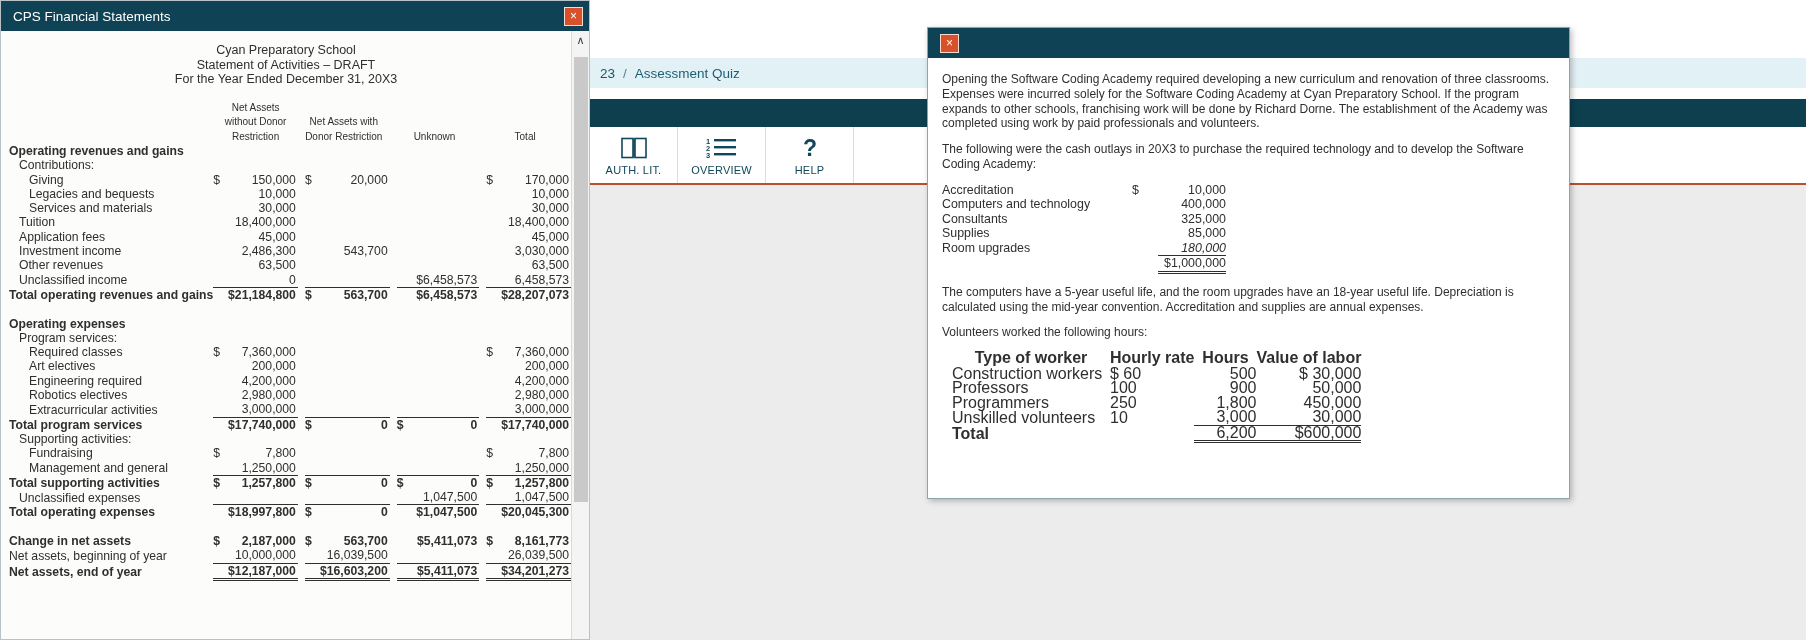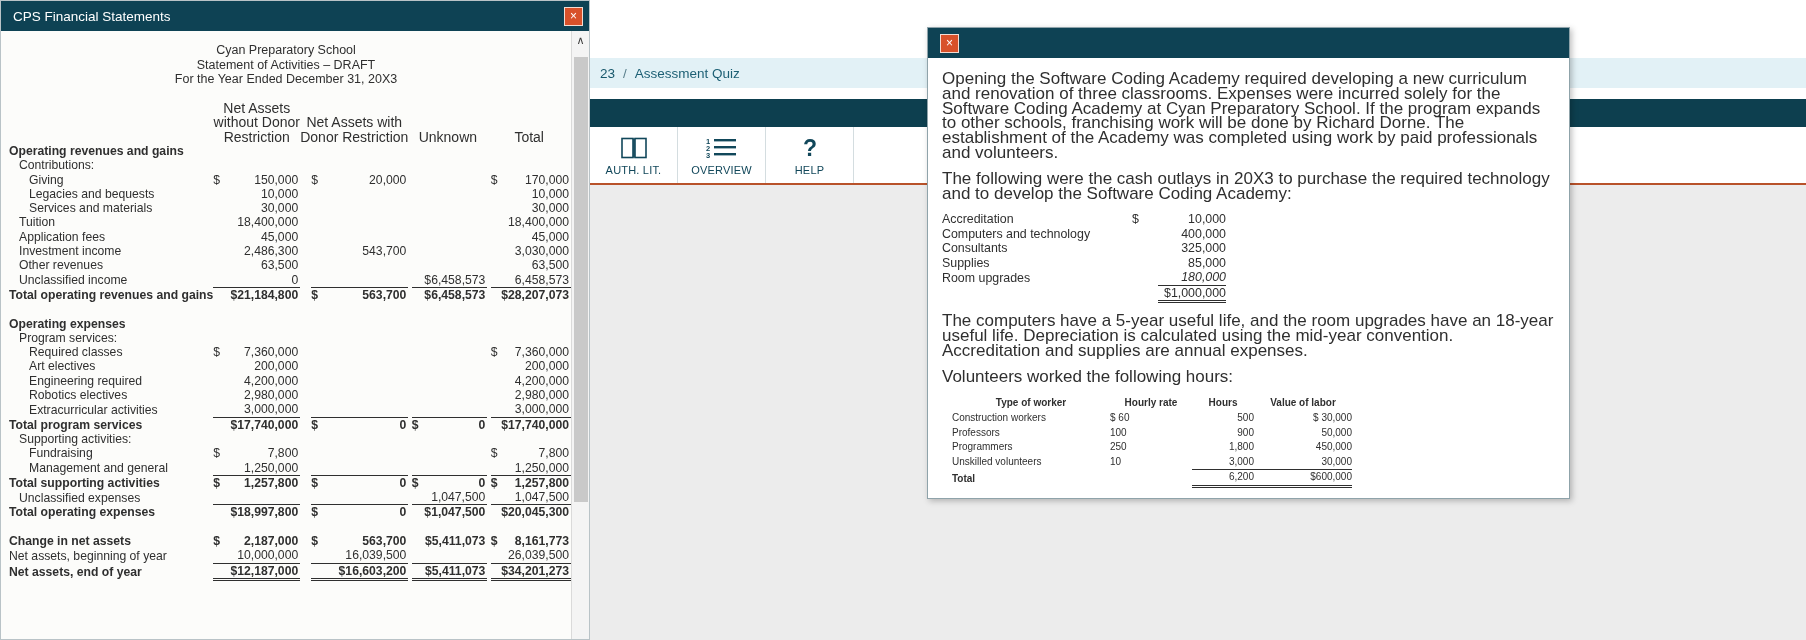--- a/index.html
+++ b/index.html
@@ -86,40 +86,40 @@
   .c-sym { width: 14px; text-align: left; }
   .c-num { width: 74px; text-align: right; padding-right: 2px !important; }
   .col-gap { width: 10px; }
   .ind0 { padding-left: 8px !important; }
   .ind1 { padding-left: 18px !important; }
   .ind2 { padding-left: 28px !important; }
   .bold { font-weight: bold; }
   .rule-top .c-sym, .rule-top .c-num { border-top: 1px solid #2f2f2f; }
   .rule-dbl .c-sym, .rule-dbl .c-num { border-bottom: 3px double #2f2f2f; }
   .spacer-row td { height: 11px; }
-  .colhead td { text-align: center; font-size: 14px; line-height: 14px; vertical-align: bottom; }
+  .colhead td { text-align: center; font-size: 10px; line-height: 14px; vertical-align: bottom; }
   .colhead .ch { white-space: nowrap; }
   .ch-group { text-align: center; }
 
   
   .win-dlg {
     position: absolute; left: 927px; top: 27px; width: 643px; height: 472px;
     background: #ffffff; border: 1px solid #8fa3aa;
     box-shadow: 2px 2px 6px rgba(0,0,0,.25);
     display: flex; flex-direction: column;
   }
   .dlg-body { flex: 1 1 auto; padding: 14px 14px 10px 14px; overflow: hidden; }
-  .dlg-p { font-size: 17px; line-height: 14.8px; color: #2f2f2f; margin: 0 0 11px 0; }
+  .dlg-p { font-size: 12px; line-height: 14.8px; color: #2f2f2f; margin: 0 0 11px 0; }
   table.outlay { border-collapse: collapse; font-size: 12.4px; color: #2f2f2f; margin-bottom: 11px; }
   table.outlay td { padding: 0 0 0 0; height: 14.5px; line-height: 14.5px; white-space: nowrap; vertical-align: bottom; }
   .o-label { width: 190px; }
   .o-sym { width: 26px; text-align: left; }
   .o-num { width: 68px; text-align: right; }
   .o-tot .o-num { border-bottom: 3px double #2f2f2f; text-align: right; }
-  table.vol { border-collapse: collapse; font-size: 10px; color: #2f2f2f; margin: 0 0 11px 8px; }
+  table.vol { border-collapse: collapse; font-size: 16px; color: #2f2f2f; margin: 0 0 11px 8px; }
   table.vol td, table.vol th { padding: 0 0 0 0; height: 14.5px; line-height: 14.5px; white-space: nowrap; vertical-align: bottom; font-weight: normal; }
   table.vol th { font-weight: bold; text-align: center; padding-bottom: 1px; }
   .v-type { width: 160px; text-align: left; padding-left: 2px !important; }
   .v-rate { width: 82px; text-align: left; }
   .v-hours { width: 62px; text-align: right; }
   .v-value { width: 98px; text-align: right; }
 </style>
 </head>
 <body>
 

